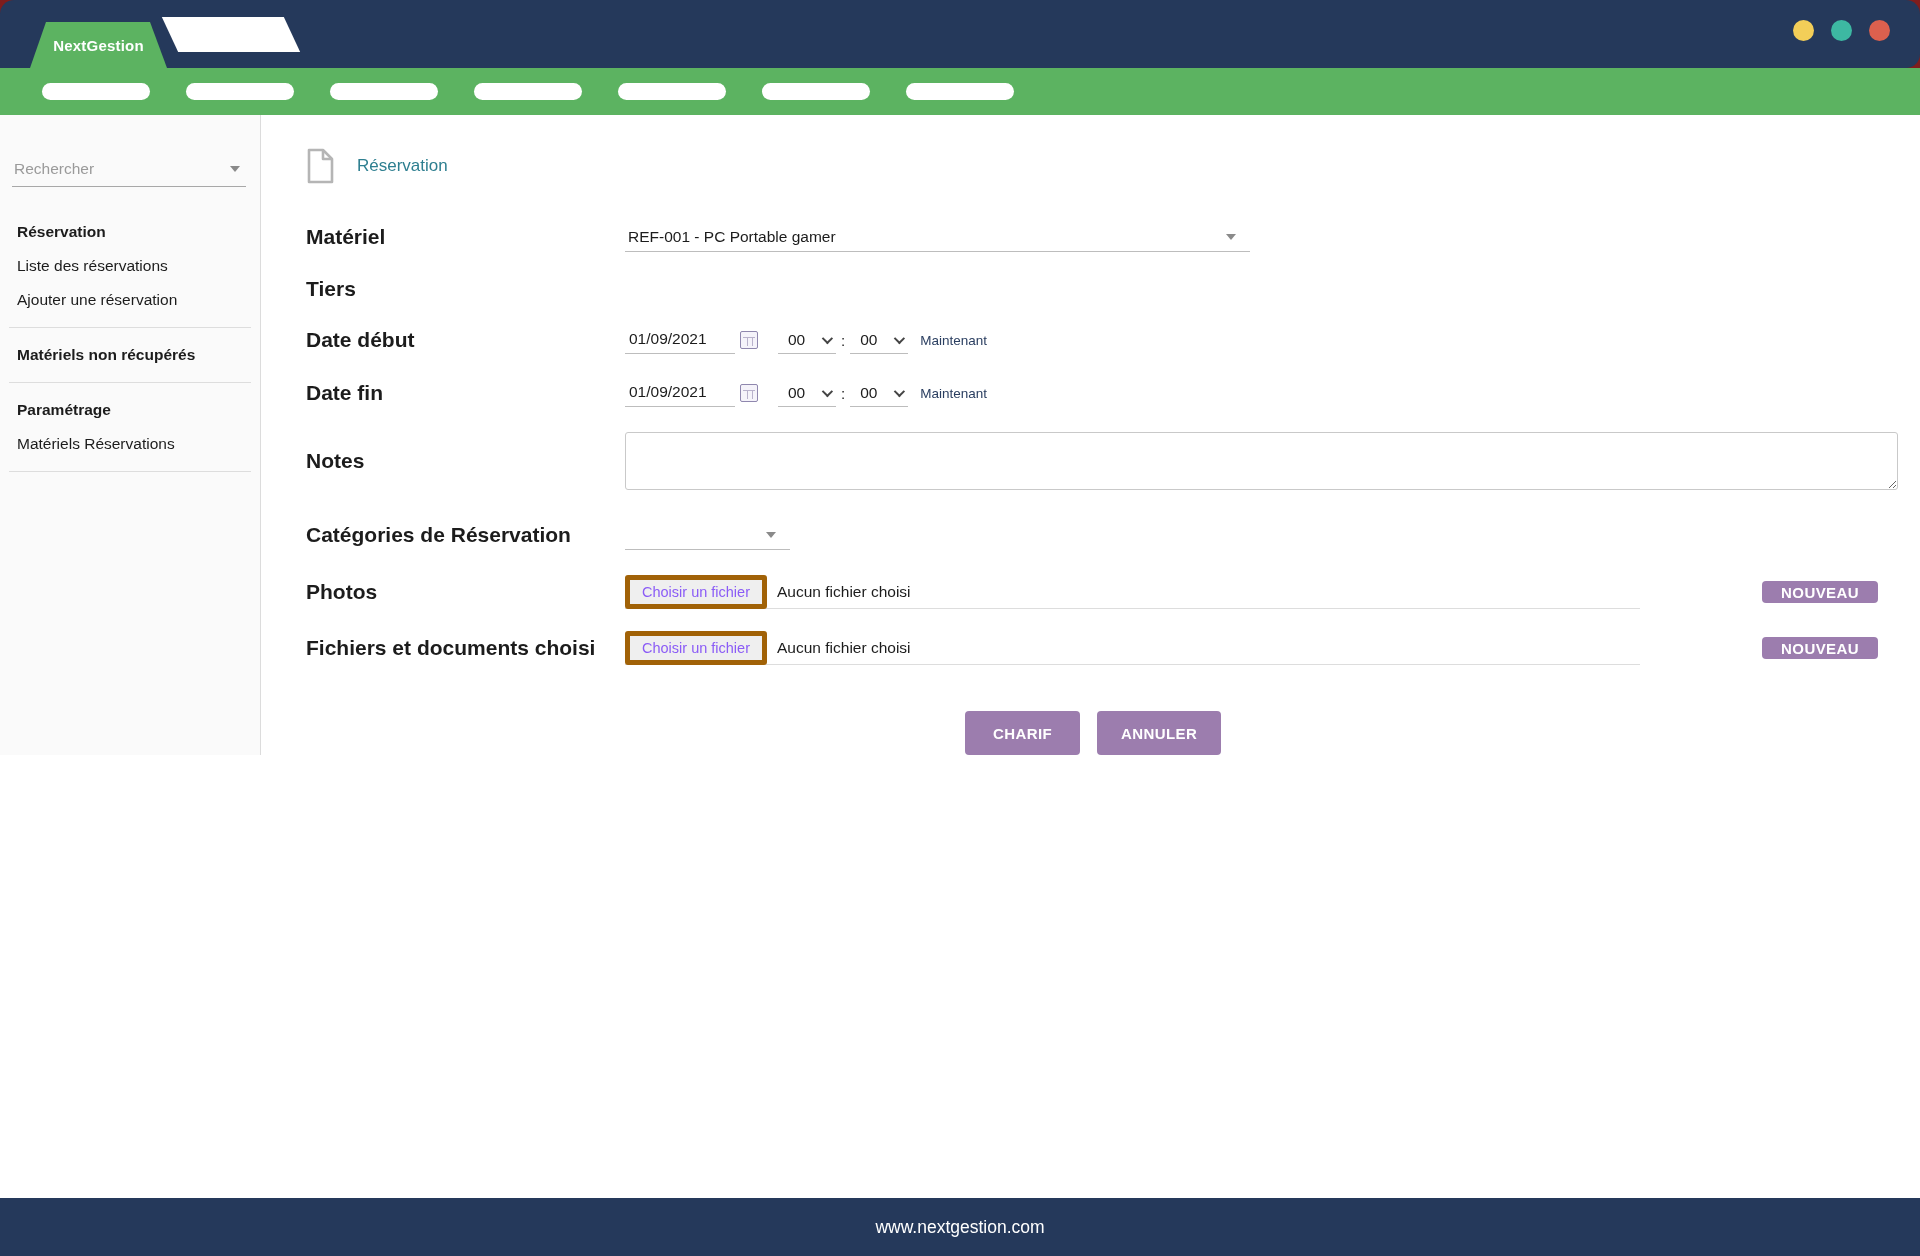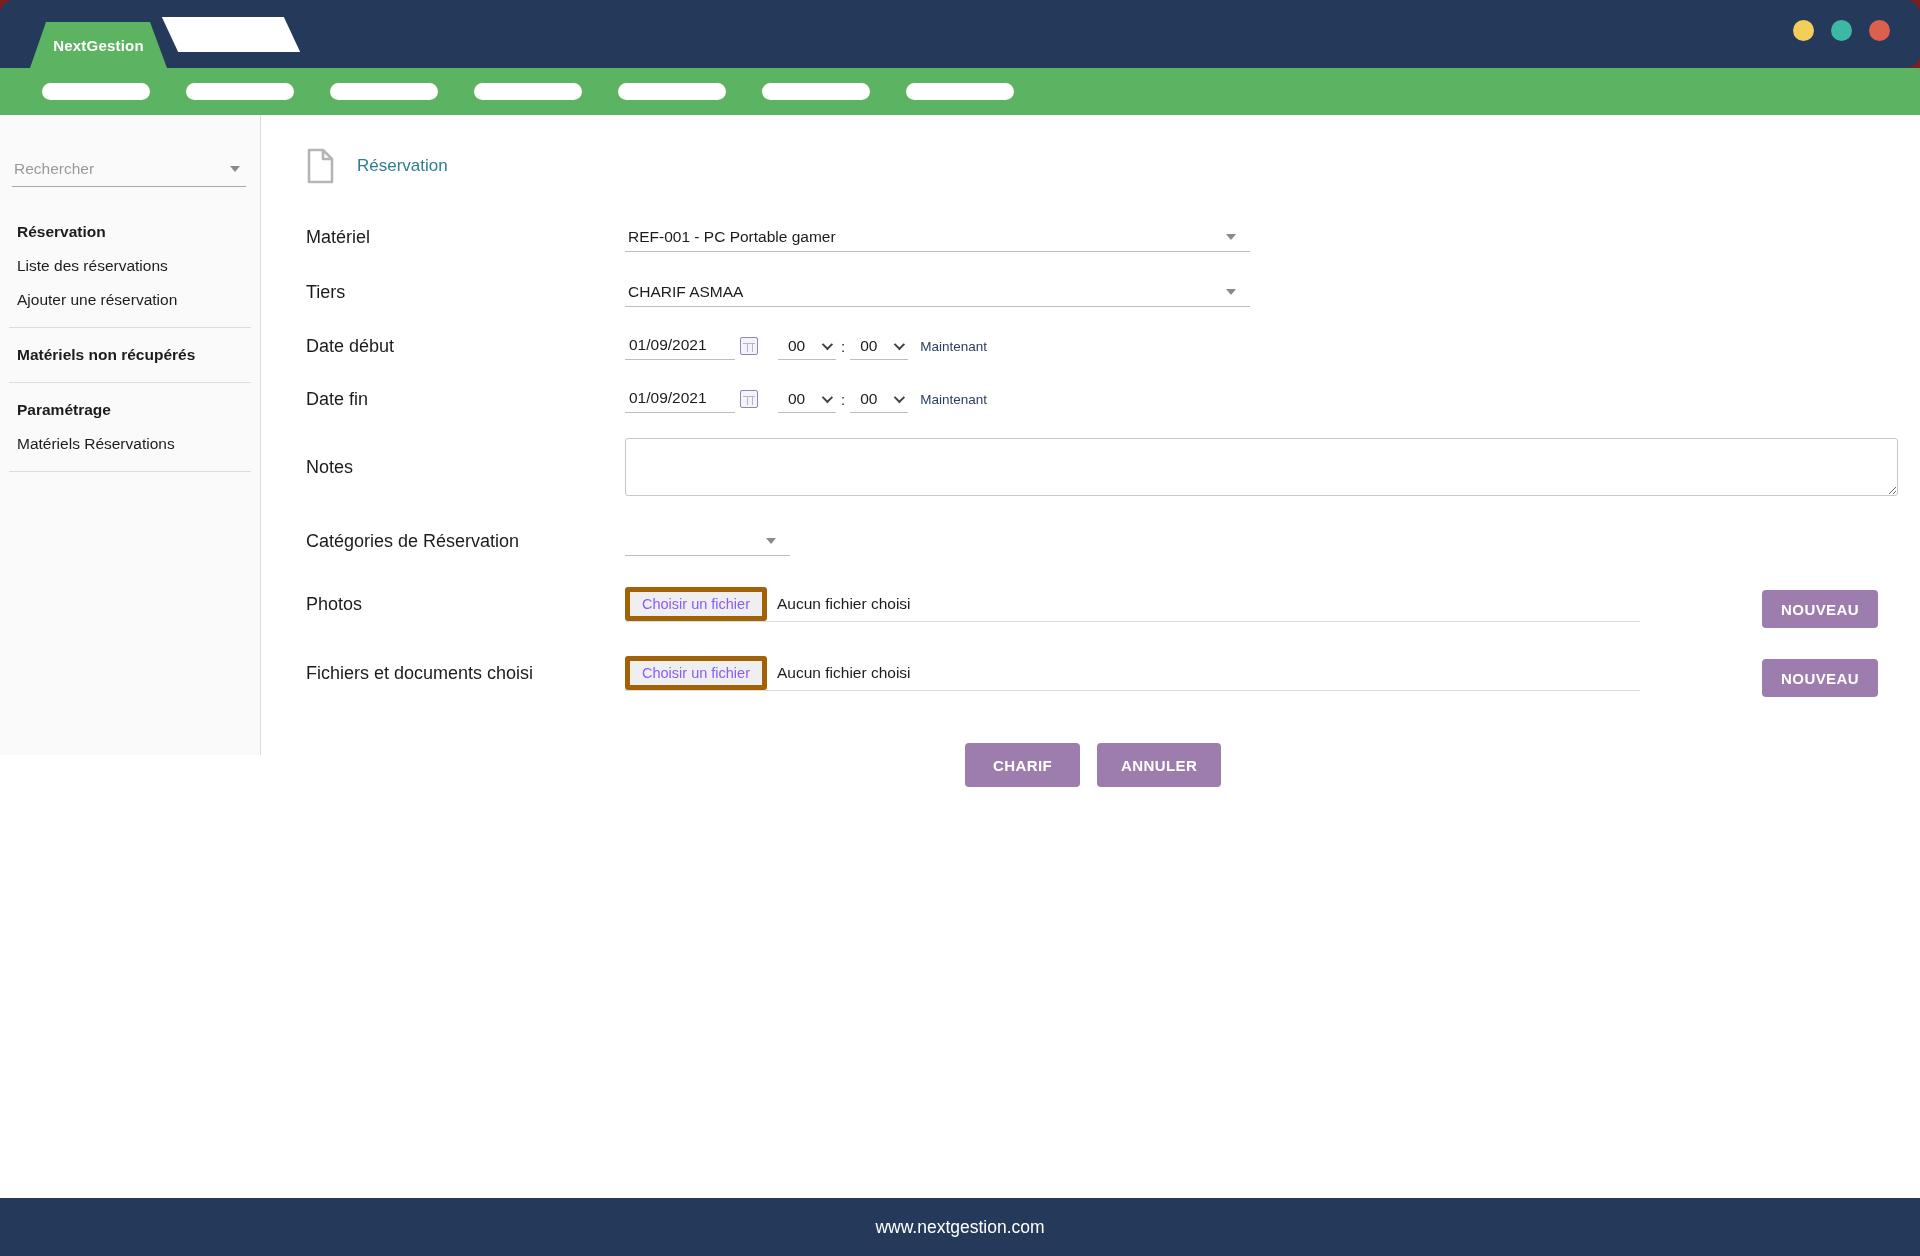--- a/index.html
+++ b/index.html
@@ -103,21 +103,21 @@
   }
   .form { margin-top:38px; }
   .form-row {
     display:flex; align-items:center;
     padding-left:45px;
     min-height:24px;
     margin-bottom:25px;
   }
   .form-label {
     width:319px; flex-shrink:0;
-    font-size:18px; color:#1c1c1c;
+    font-size:21px; color:#1c1c1c;font-weight:bold;
   }
   .uline-select {
     border-bottom:1px solid #BDBDBD;
     display:flex; align-items:center;
     height:30px; cursor:pointer;
   }
   .uline-select .val { font-size:15.5px; color:#1c1c1c; padding-left:3px; }
   .uline-select .caret { margin-left:auto; margin-right:14px; }
   .sel-wide  { width:625px; }
   .sel-small { width:165px; }
@@ -181,21 +181,21 @@
   }
   .no-file { font-size:15.5px; color:#1c1c1c; margin-left:10px; }
   .btn-purple {
     background:#9C7DAE; color:#fff; border:none; border-radius:4px;
     font-family:"Liberation Sans",sans-serif;
     font-weight:bold; font-size:15px; letter-spacing:.4px;
     cursor:pointer;
   }
   .new-btn {
     margin-left:auto; margin-right:42px;
-    width:116px; height:38px;margin-top:9px;
+    width:116px; height:22px;
   }
   .row-file { margin-bottom:22px; }
 
   .actions-row {
     display:flex; gap:17px;
     margin:46px 0 0 704px;
   }
   .action-btn { height:44px; padding:0 24px; min-width:115px; }
 
   
@@ -269,24 +269,20 @@
       <div class="form-row">
         <div class="form-label">Matériel</div>
         <div class="uline-select sel-wide">
           <span class="val">REF-001 - PC Portable gamer</span>
           <div class="caret"></div>
         </div>
       </div>
 
       <div class="form-row">
         <div class="form-label">Tiers</div>
-        <div class="uline-select sel-wide">
-          <span class="val">CHARIF ASMAA</span>
-          <div class="caret"></div>
-        </div>
       </div>
 
       <div class="form-row">
         <div class="form-label">Date début</div>
         <input class="date-input" type="text" value="01/09/2021" style="">
         <div class="cal-icon"></div>
         <div class="time-select" style="margin-left:20px;">
           <span class="val">00</span>
           <div class="chev"></div>
         </div>

